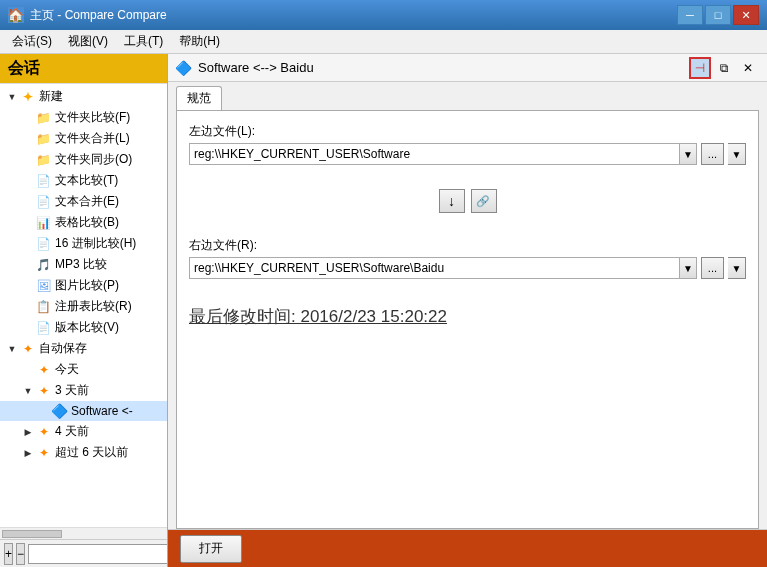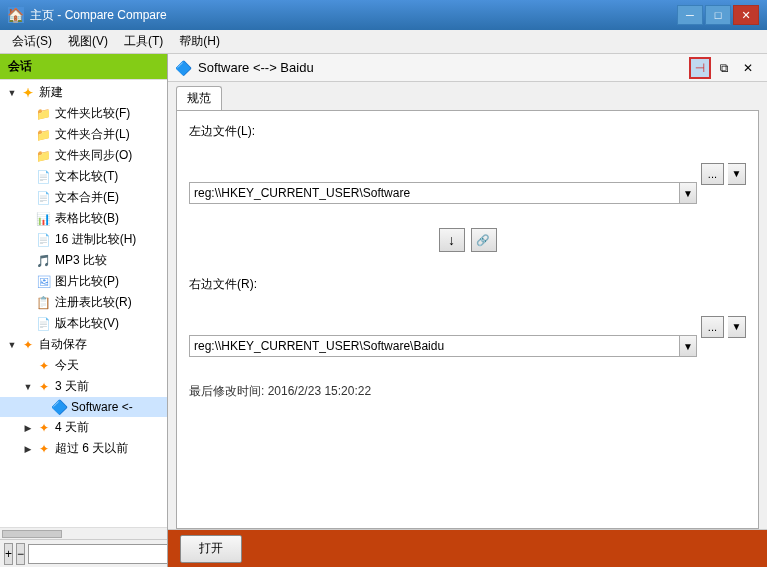--- a/index.html
+++ b/index.html
@@ -71,24 +71,24 @@
     .left-panel {
       width: 168px;
       background: white;
       border-right: 1px solid #aaa;
       display: flex;
       flex-direction: column;
       overflow: hidden;
     }
     .left-panel-header {
       padding: 4px 8px;
-      font-size: 12px;
+      font-size: 16px;
       font-weight: bold;
       border-bottom: 1px solid #ddd;
-      background: #84cc16;
+      background: #eab308;
     }
     .tree-container {
       flex: 1;
       overflow-y: auto;
       overflow-x: auto;
       padding: 2px 0;
     }
     .tree-item {
       display: flex;
       align-items: center;
@@ -274,23 +274,24 @@
       border-left: 1px solid #ccc;
     }
     .desc-scroll-thumb {
       width: 10px;
       height: 20px;
       background: #ccc;
       margin: 1px auto;
     }
 
     .timestamp {
-      font-size: 12px;
+      font-size: 17px;
       color: #333;
       padding: 4px 0;
+      text-decoration: underline;
     }
 
     
     .bottom-bar {
       height: 38px;
       background: #c2410c;
       border-top: 1px solid #ccc;
       display: flex;
       align-items: center;
       justify-content: space-between;
@@ -306,21 +307,20 @@
       cursor: pointer;
       font-size: 12px;
       display: flex; align-items: center; justify-content: center;
       border-radius: 2px;
     }
 
     
     .select-wrapper {
       flex: 1;
       display: flex;
-      margin-top: 39px;
     }
     .select-input {
       flex: 1;
       height: 22px;
       border: 1px solid #aaa;
       border-right: none;
       padding: 2px 4px;
       font-size: 12px;
       background: white;
     }

